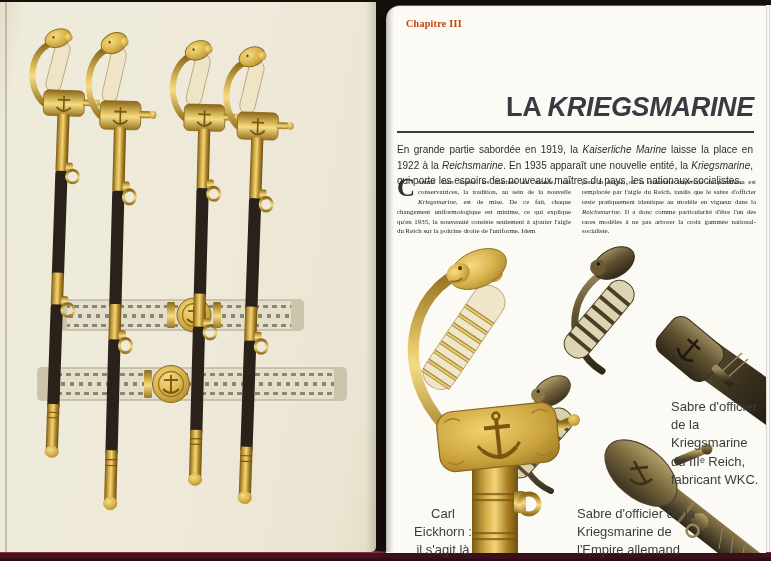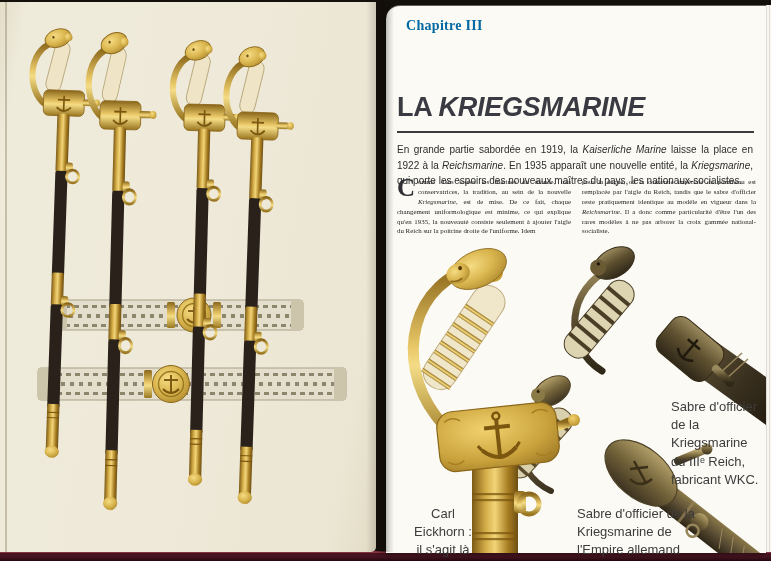--- a/index.html
+++ b/index.html
@@ -22,22 +22,22 @@
   .page-right{position:absolute;left:386px;top:5px;width:380px;height:547px;
     background:#fbfaf5;border-radius:14px 0 0 0;
     border-top:1.5px solid rgba(45,40,35,.75);
     box-shadow:-3px 2px 6px rgba(0,0,0,.35);}
   .page-stack-right{position:absolute;left:766px;top:5px;width:5px;height:547px;
     background:repeating-linear-gradient(to right,#dedbd2 0 1px,#f7f6f1 1px 3px);z-index:6;}
 
   
   .chapter{position:absolute;left:20px;top:12px;
     font-family:"Liberation Serif","DejaVu Serif",serif;
-    font-size:14px;font-weight:600;color:#0369a1;letter-spacing:.3px;}
-  .title{position:absolute;left:11px;top:86px;width:357px;text-align:left;
+    font-size:10px;font-weight:600;color:#c2410c;letter-spacing:.3px;}
+  .title{position:absolute;left:11px;top:86px;width:357px;text-align:right;
     font-size:27px;font-weight:800;color:#3a3a42;letter-spacing:-.3px;white-space:nowrap;}
   .title .t-main{font-style:italic;}
   .title-rule{position:absolute;left:11px;top:125px;width:357px;height:1.6px;background:#3c3c3c;}
   .intro{position:absolute;left:11px;top:126px;width:356px;
     font-size:10px;line-height:1.55;color:#2c2c2c;text-align:justify;}
   .body-cols{position:absolute;left:11px;top:171px;width:359px;display:flex;gap:11px;}
   .body-col{width:174px;font-family:"Liberation Serif","DejaVu Serif",serif;
     font-size:6.9px;line-height:1.43;color:#1e1e1e;text-align:justify;}
   .dropcap{float:left;font-family:"Liberation Serif","DejaVu Serif",serif;
     font-size:25px;line-height:20px;font-weight:bold;color:#2e2e33;margin:1px 3px 0 0;}

